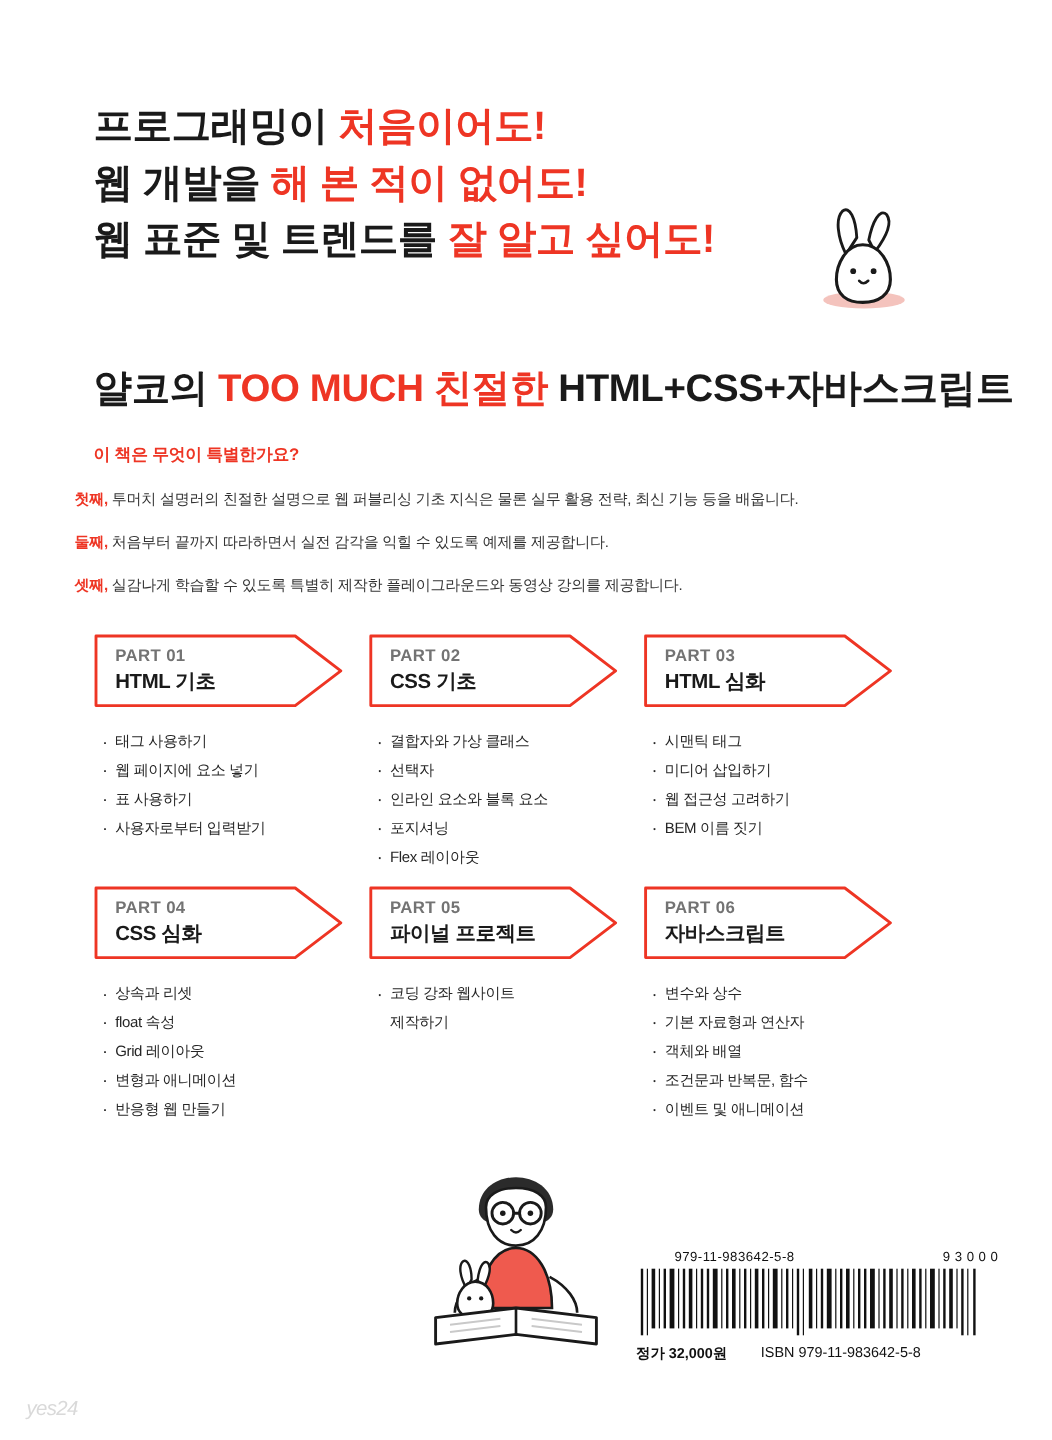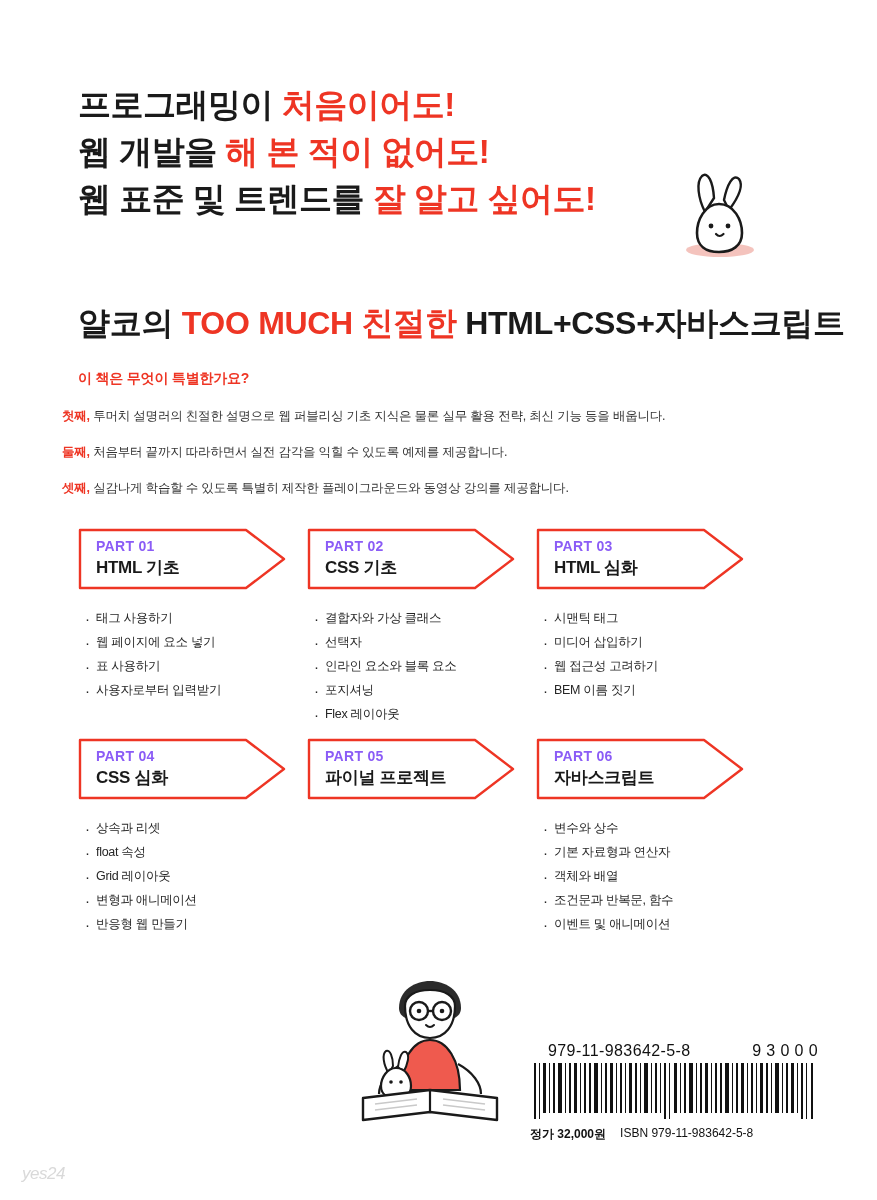--- a/index.html
+++ b/index.html
@@ -117,21 +117,21 @@
     top: 0;
   }
   .arrow-text {
     position: absolute;
     left: 18px;
     top: 8px;
   }
   .part-label {
     font-size: 14px;
     font-weight: bold;
-    color: #8b5cf6;
+    color: #737373;
     letter-spacing: 0.3px;
     line-height: 1.5;
   }
   .part-title {
     font-size: 17px;
     font-weight: bold;
     color: #1a1a1a;
     letter-spacing: -0.3px;
     line-height: 1.35;
   }
@@ -169,36 +169,36 @@
   
   .barcode-block {
     position: absolute;
     left: 530px;
     top: 1042px;
     width: 290px;
   }
   .isbn-top {
     display: flex;
     justify-content: space-between;
-    font-size: 16px;
+    font-size: 11px;
     letter-spacing: 0.4px;
     color: #111;
     width: 270px;
-    margin-left: 18px;
+    margin-left: 32px;
     margin-bottom: 3px;
   }
   .barcode {
     width: 288px;
     height: 56px;
     display: block;
   }
   .barcode-bottom {
     margin-top: 7px;
     display: flex;
-    gap: 14px;
+    gap: 28px;
     font-size: 12px;
     letter-spacing: 0;
     color: #111;
   }
   .price { font-weight: bold; }
 
   
   .watermark {
     position: absolute;
     left: 22px;
@@ -341,20 +341,24 @@
       <div class="part c1">
         <div class="arrow-banner">
           <svg width="210" height="62" viewBox="0 0 210 62">
             <path d="M2 2 H168 L206 31 L168 60 H2 Z" fill="#ffffff" stroke="#ee3524" stroke-width="2.4" stroke-linejoin="round"></path>
           </svg>
           <div class="arrow-text">
             <div class="part-label">PART 05</div>
             <div class="part-title">파이널 프로젝트</div>
           </div>
         </div>
+        <ul class="part-items">
+          <li>코딩 강좌 웹사이트</li>
+          <li class="cont">제작하기</li>
+        </ul>
       </div>
 
       <div class="part c2">
         <div class="arrow-banner">
           <svg width="210" height="62" viewBox="0 0 210 62">
             <path d="M2 2 H168 L206 31 L168 60 H2 Z" fill="#ffffff" stroke="#ee3524" stroke-width="2.4" stroke-linejoin="round"></path>
           </svg>
           <div class="arrow-text">
             <div class="part-label">PART 06</div>
             <div class="part-title">자바스크립트</div>

